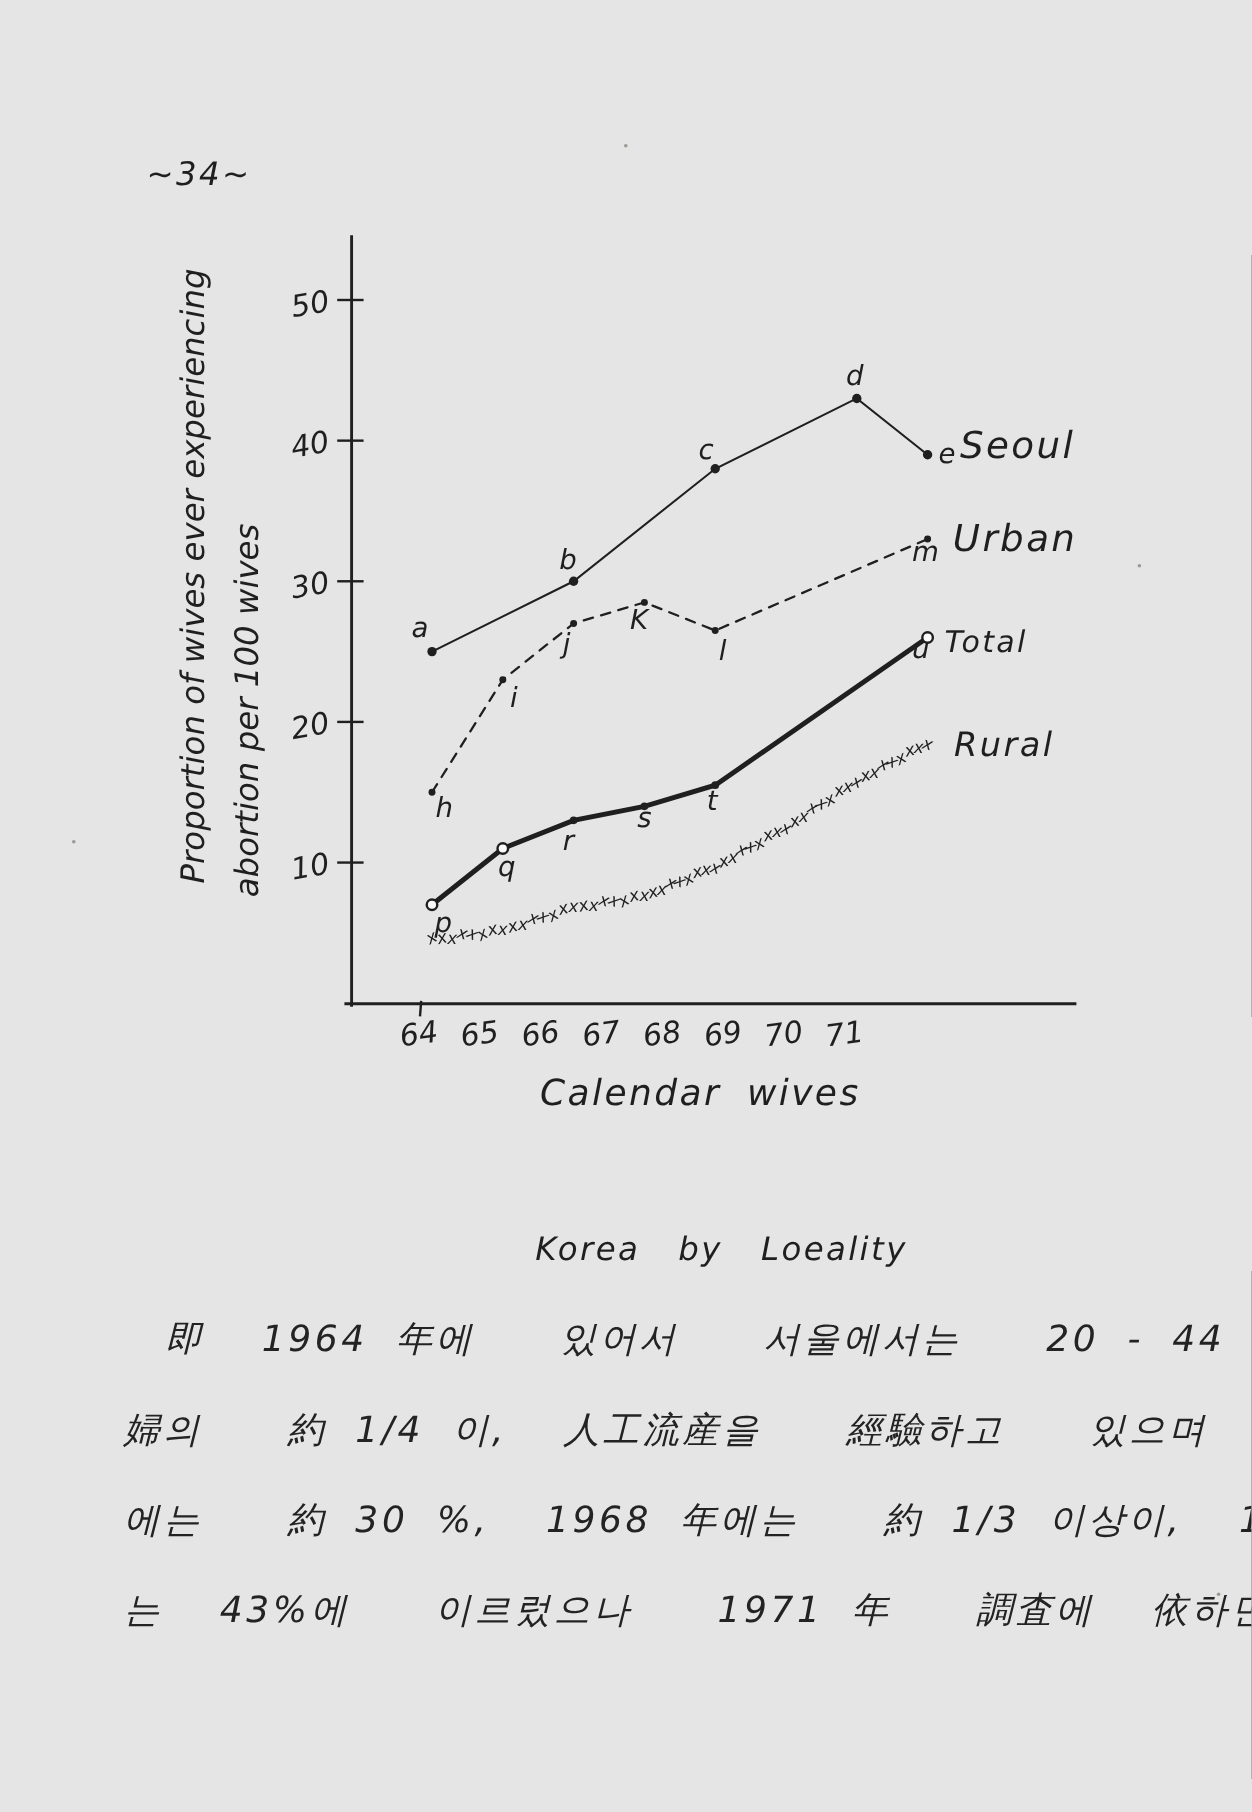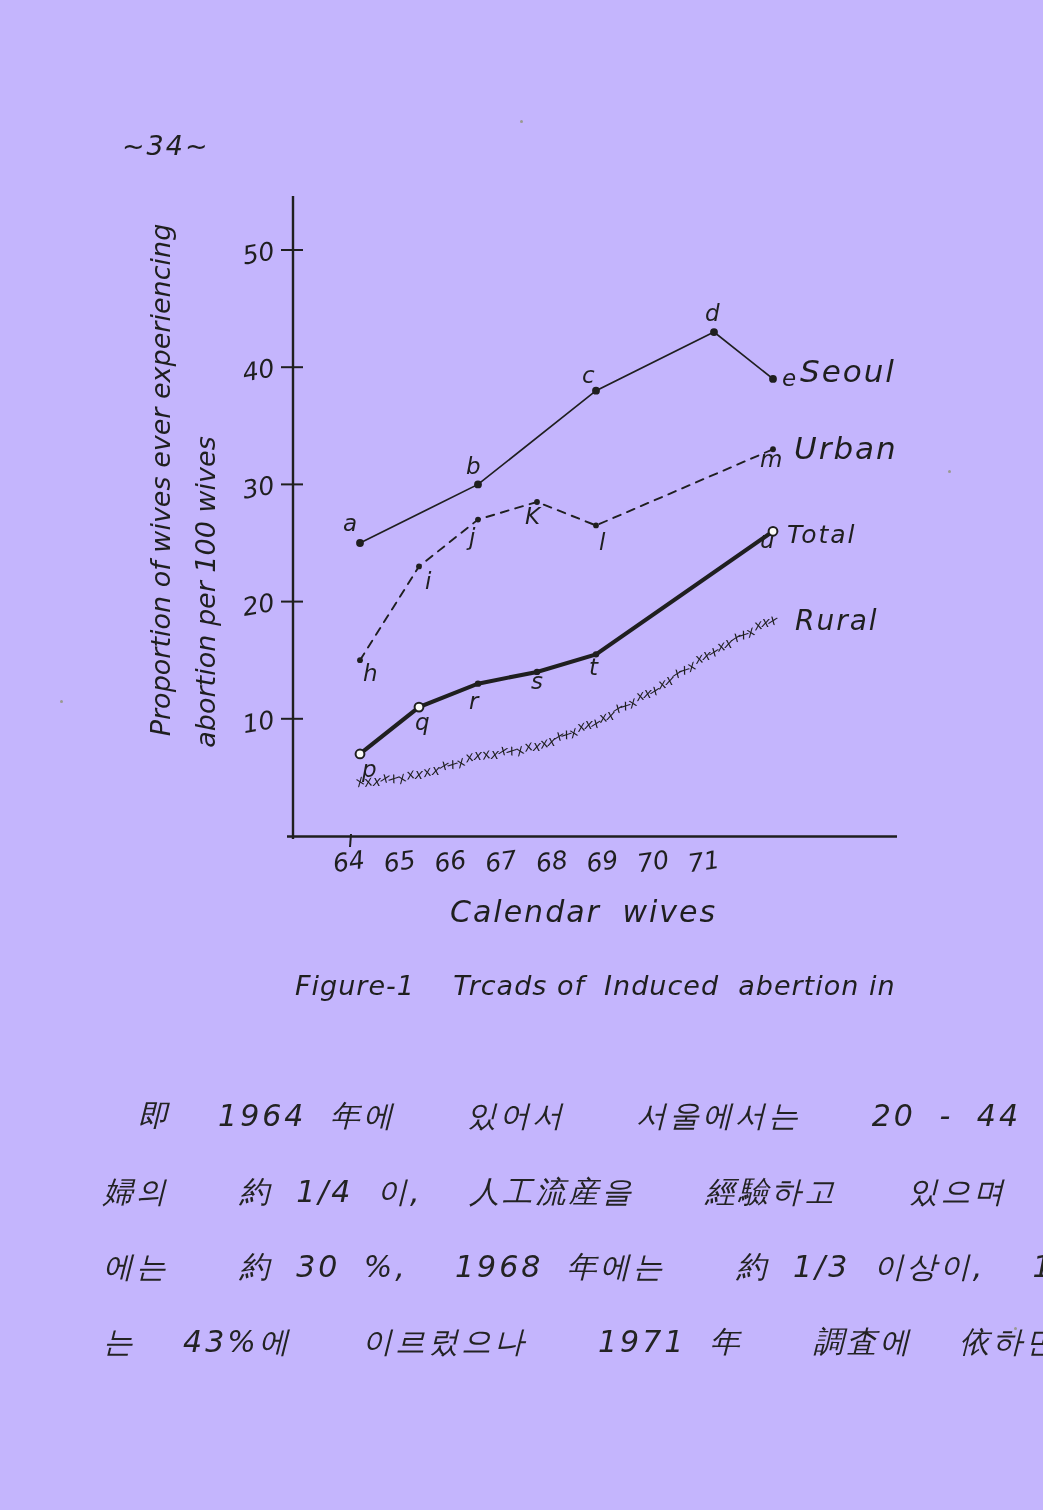--- a/index.html
+++ b/index.html
@@ -1,18 +1,18 @@
 <!DOCTYPE html>
 <html><head>
 <meta charset="utf-8">
 <style>
   html,body{margin:0;padding:0;background:#888;}
   .page{
     position:relative;width:1043px;height:1510px;margin:0 auto;
-    background:#c4b5fd;overflow:hidden;
+    background:#e5e5e5;overflow:hidden;
     font-family:"DejaVu Sans",sans-serif;color:#1f1f1f;
   }
   .hwtext{font-family:"DejaVu Sans",sans-serif;font-style:italic;color:#1f1f1f;white-space:pre;}
   .page-number{position:absolute;left:122px;top:130px;font-size:27px;letter-spacing:2px;}
   #chart-svg{position:absolute;left:0;top:0;}
   .hw{font-family:"DejaVu Sans",sans-serif;font-style:italic;fill:#1f1f1f;}
   .xaxis-title{position:absolute;left:450px;top:894px;font-size:30px;letter-spacing:2px;word-spacing:10px;}
   .caption-line1{position:absolute;left:295px;top:970px;font-size:27px;letter-spacing:1px;}
   .caption-line2{position:absolute;left:446px;top:1026px;font-size:27px;letter-spacing:2px;}
   .body-text{position:absolute;left:0;top:1086px;width:1043px;}
@@ -149,21 +149,21 @@
       <text x="743.5" y="639.002" text-anchor="middle" font-size="14" transform="rotate(28 743.5 635.002)" class="hw">x</text>
       <text x="750.875" y="636.4464999999999" text-anchor="middle" font-size="14" transform="rotate(-28 750.875 632.4464999999999)" class="hw">x</text>
       <text x="758.25" y="629.6909999999999" text-anchor="middle" font-size="14" transform="rotate(-14 758.25 625.6909999999999)" class="hw">x</text>
       <text x="765.625" y="627.1355" text-anchor="middle" font-size="14" transform="rotate(0 765.625 623.1355)" class="hw">x</text>
       <text x="773" y="624.5799999999999" text-anchor="middle" font-size="14" transform="rotate(14 773 620.5799999999999)" class="hw">x</text>
       <text x="795" y="630" font-size="28" letter-spacing="2" class="hw">Rural</text>
     </svg>
 
   <div class="xaxis-title hwtext">Calendar wives</div>
 
-  <div class="caption-line1 hwtext">Figure-1    Trcads of  Induced  abertion in</div>
+  <div class="caption-line2 hwtext">Korea   by   Loeality</div>
 
   <div class="body-text">
     <div class="body-line l1">即  1964 年에   있어서   서울에서는   20 - 44 歲의   既婚</div>
     <div class="body-line l2">婦의   約 1/4 이,  人工流産을   經驗하고   있으며  1966 年</div>
     <div class="body-line l3">에는   約 30 %,  1968 年에는   約 1/3 이상이,  1970 年에</div>
     <div class="body-line l4">는  43%에   이르렀으나   1971 年   調査에  依하면  約</div>
   </div>
 
   <div class="speck" style="left:1014px;top:1327px;"></div>
   <div class="speck" style="left:60px;top:700px;"></div>

